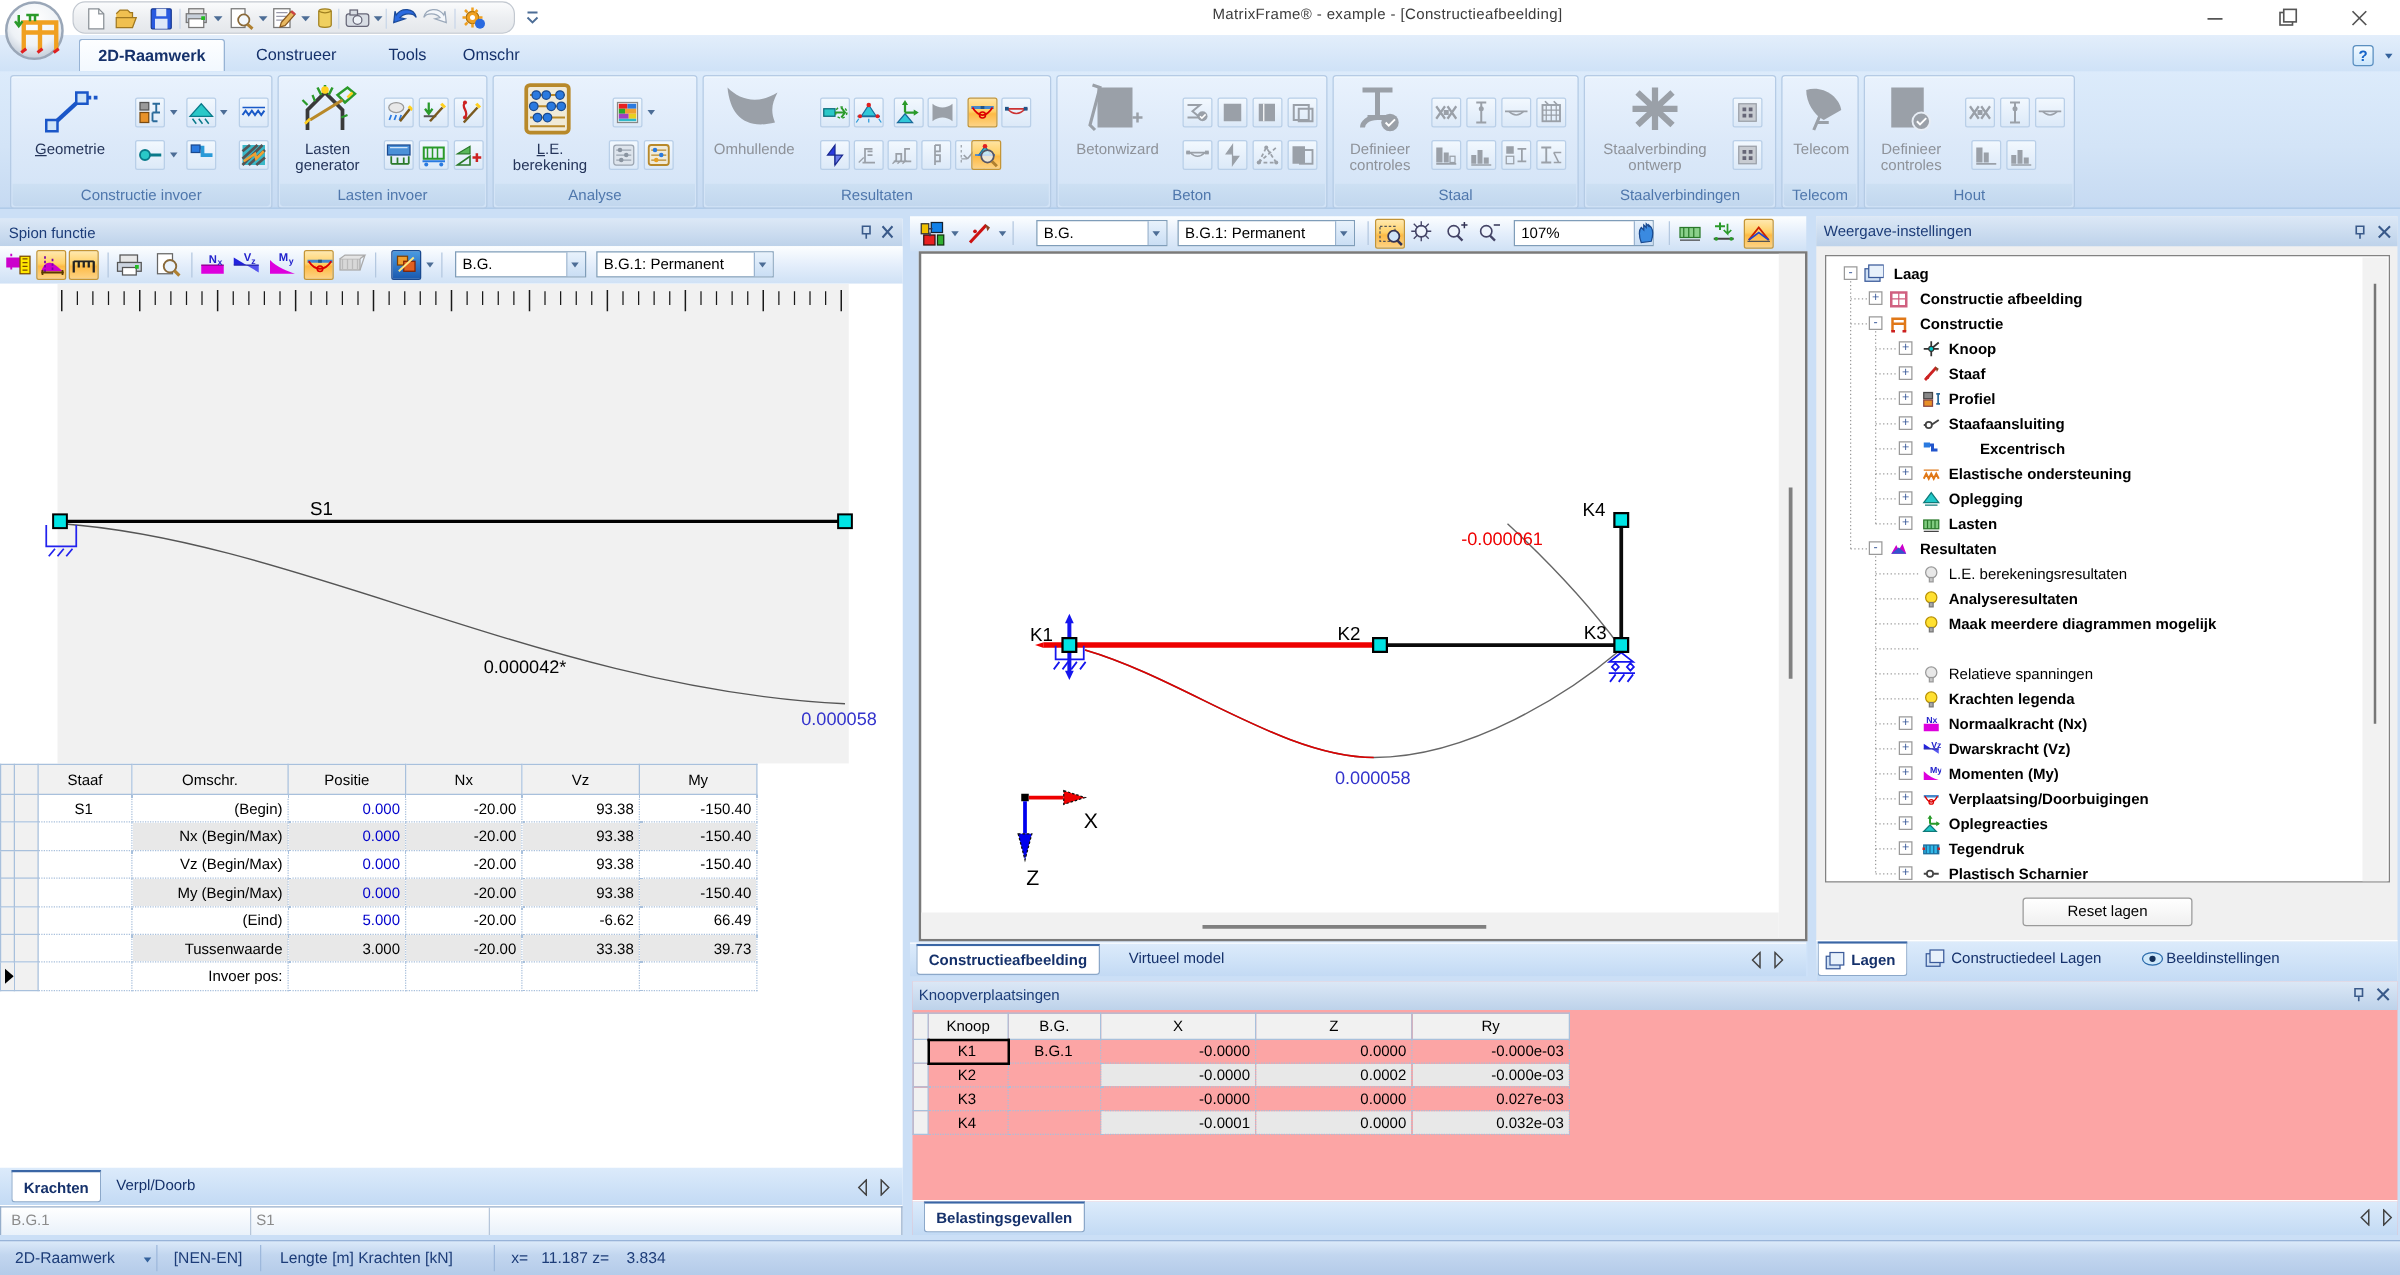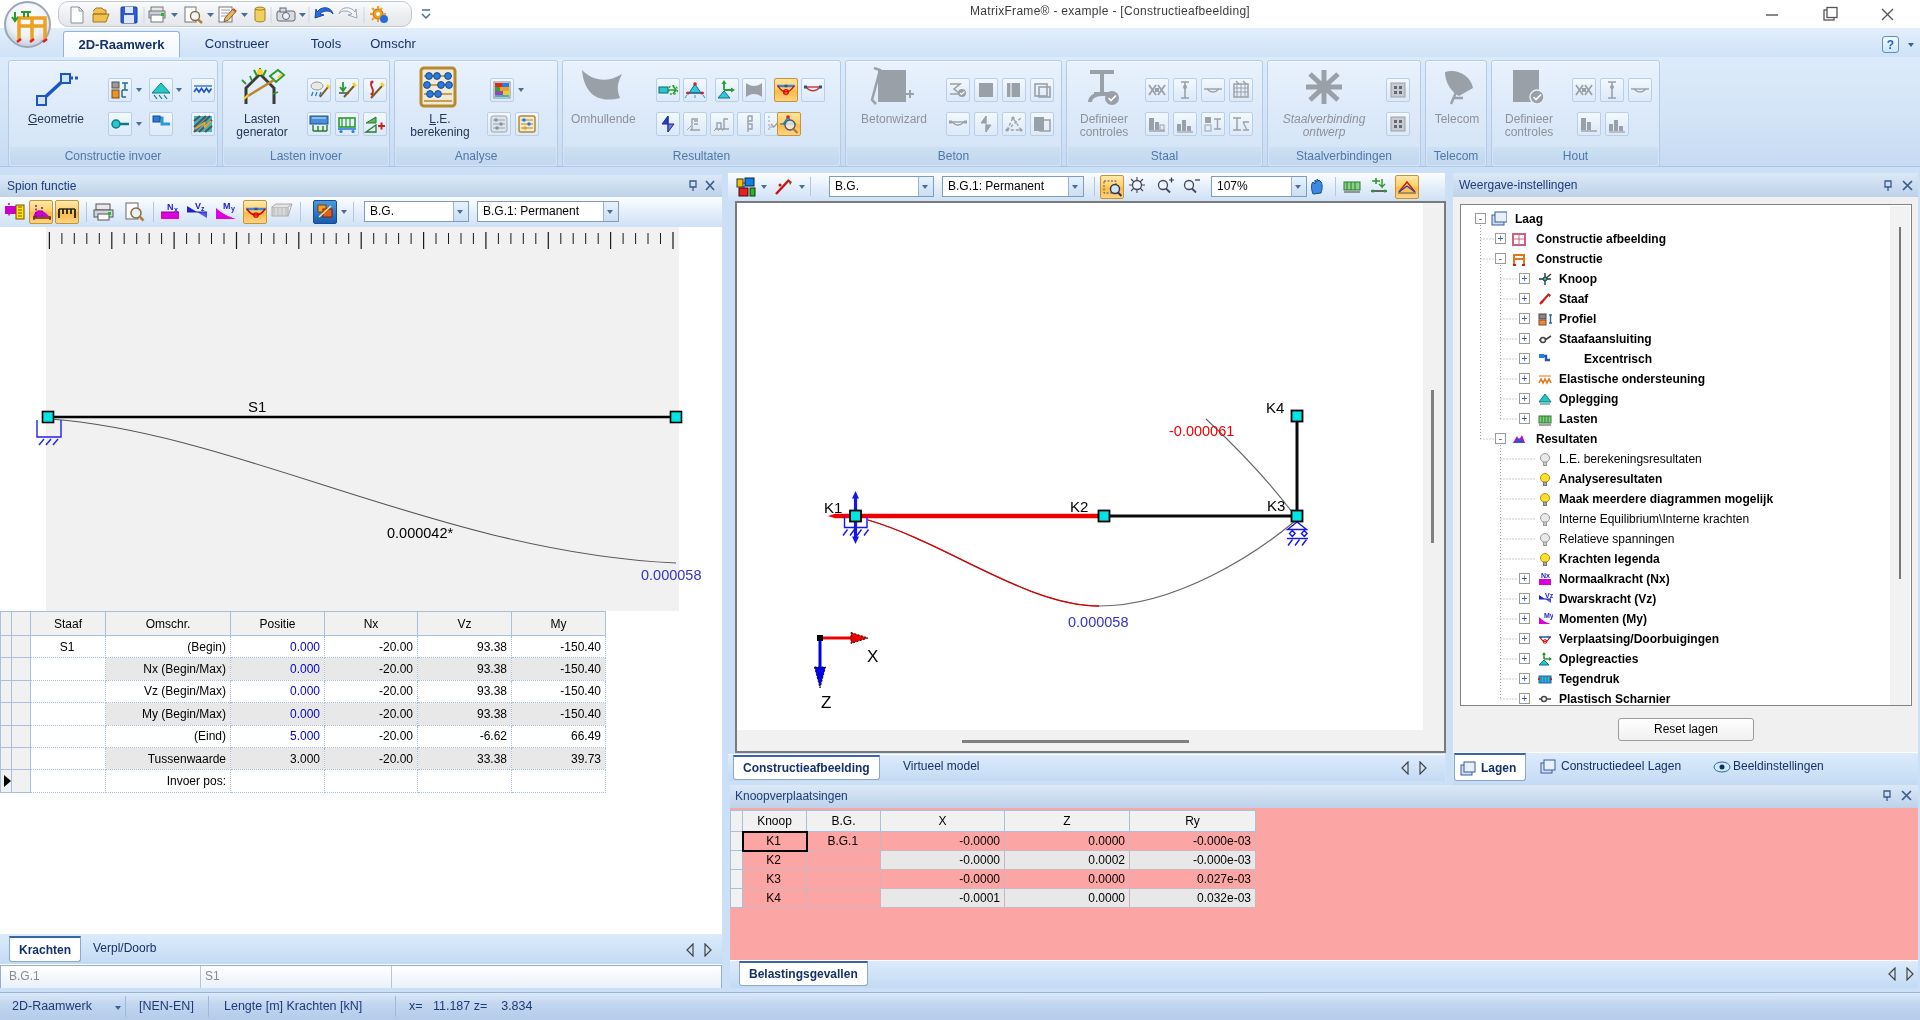--- a/index.html
+++ b/index.html
@@ -411,21 +411,21 @@
           <rect x="3" y="12" width="6" height="6" fill="none" stroke="#9aa0a8"></rect>
           <path d="M12 6 h7 M15.5 6 v10 M12 16 h7" stroke="#9aa0a8" stroke-width="1.4"></path>
         </svg></div>
     <div class="sbtn" style="left:162px;top:51px;"><svg width="22" height="22">
           <path d="M3 5 h8 M7 5 v12 M3 17 h8" stroke="#9aa0a8" stroke-width="1.5"></path>
           <path d="M13 9 h6 M13 9 l4 8 M13 17 h6" stroke="#9aa0a8" stroke-width="1.3"></path>
         </svg></div>
   </div>
   <div class="rgroup" style="left:1267px;width:154px;">
     <div class="rglabel">Staalverbindingen</div>
-    <div class="bigbtn gray" style="left:4px;width:104px;font-style:italic;"><svg width="56" height="42">
+    <div class="bigbtn gray" style="left:4px;width:104px;"><svg width="56" height="42">
           <path d="M28 4 v34 M10 21 h36 M14 8 l28 26 M42 8 L14 34" stroke="#9aa0a8" stroke-width="5"></path>
         </svg><div class="cap">Staalverbinding<br>ontwerp</div></div>
     <div class="sbtn" style="left:118px;top:17px;"><svg width="22" height="22">
           <rect x="4" y="4" width="14" height="14" fill="#c8ccd2" stroke="#9aa0a8"></rect>
           <rect x="7" y="7" width="3" height="3" fill="#667"></rect>
           <rect x="12" y="7" width="3" height="3" fill="#667"></rect>
           <rect x="7" y="12" width="3" height="3" fill="#667"></rect>
           <rect x="12" y="12" width="3" height="3" fill="#667"></rect>
         </svg></div>
     <div class="sbtn" style="left:118px;top:51px;"><svg width="22" height="22">
@@ -743,21 +743,21 @@
     <div class="tbtn" style="left:426px;top:2px;"><svg width="22" height="22">
           <circle cx="9" cy="10" r="4.5" fill="#eef4fc" stroke="#446" stroke-width="1.3"></circle>
           <path d="M12 13.5 l4 4" stroke="#446" stroke-width="1.8"></path>
           <path d="M15 5 h5 M17.5 2.5 v5" stroke="#335" stroke-width="1.2"></path>
         </svg></div>
     <div class="tbtn" style="left:452px;top:2px;"><svg width="22" height="22">
           <circle cx="9" cy="10" r="4.5" fill="#eef4fc" stroke="#446" stroke-width="1.3"></circle>
           <path d="M12 13.5 l4 4" stroke="#446" stroke-width="1.8"></path>
           <path d="M15 5 h5" stroke="#335" stroke-width="1.2"></path>
         </svg></div>
-    <div class="combo" style="left:483px;top:3px;width:96px;">
+    <div class="combo" style="left:483px;top:3px;width:112px;">
         <span style="position:absolute;left:5px;top:2px;">107%</span>
         <span class="cbtn">
           <span class="drop" style="left:3px;top:8px;"></span>
         </span>
       </div>
     <div class="tbtn" style="left:578px;top:2px;"><svg width="22" height="22">
           <path d="M7 19 C5 14 5 9 7 7 L9 9 V5 L11 7 V4 L13 6 V5 L15 7 C17 10 16 15 15 18 Z" fill="#3a8ae0" stroke="#1a4a90"></path>
         </svg></div>
     <div class="tsep" style="left:607px;top:4px;height:19px;"></div>
     <div class="tbtn" style="left:613px;top:2px;"><svg width="22" height="22">
@@ -990,27 +990,20 @@
           </svg>
           <span style="position:absolute;left:98px;top:0;"><b>Analyseresultaten</b></span>
         </div>
     <div class="titem" style="left:0;top:284px;width:430px;">
           <svg style="position:absolute;left:76px;top:2px;" width="16" height="16">
             <circle cx="8" cy="7" r="4.5" fill="#ffe030" stroke="#b89000"></circle>
             <rect x="6.5" y="11" width="3" height="3.5" fill="#a8a8a8" stroke="#777"></rect>
           </svg>
           <span style="position:absolute;left:98px;top:0;"><b>Maak meerdere diagrammen mogelijk</b></span>
         </div>
-    <div class="titem" style="left:0;top:304px;width:430px;">
-          <svg style="position:absolute;left:76px;top:2px;" width="16" height="16">
-            <circle cx="8" cy="7" r="4.5" fill="#e8e8e8" stroke="#999"></circle>
-            <rect x="6.5" y="11" width="3" height="3.5" fill="#c8c8c8" stroke="#999"></rect>
-          </svg>
-          <span style="position:absolute;left:98px;top:0;">Interne Equilibrium\Interne krachten</span>
-        </div>
     <div class="titem" style="left:0;top:324px;width:430px;">
           <svg style="position:absolute;left:76px;top:2px;" width="16" height="16">
             <circle cx="8" cy="7" r="4.5" fill="#e8e8e8" stroke="#999"></circle>
             <rect x="6.5" y="11" width="3" height="3.5" fill="#c8c8c8" stroke="#999"></rect>
           </svg>
           <span style="position:absolute;left:98px;top:0;">Relatieve spanningen</span>
         </div>
     <div class="titem" style="left:0;top:344px;width:430px;">
           <svg style="position:absolute;left:76px;top:2px;" width="16" height="16">
             <circle cx="8" cy="7" r="4.5" fill="#ffe030" stroke="#b89000"></circle>

